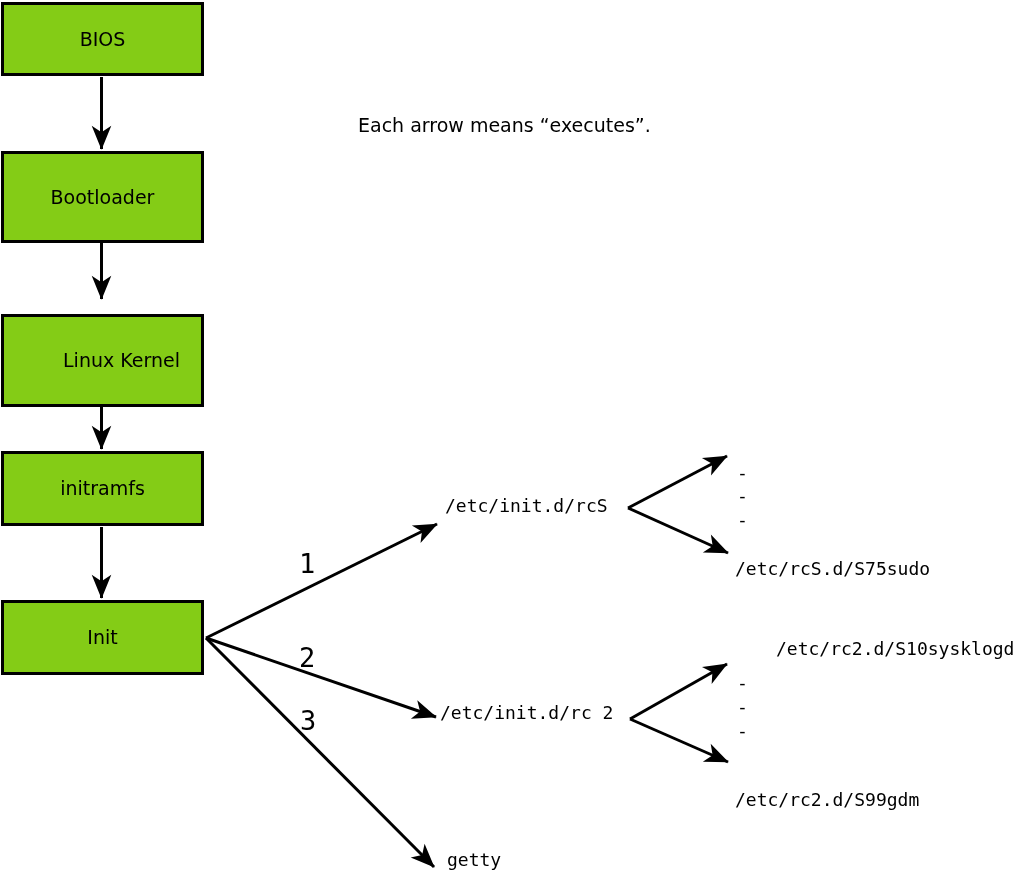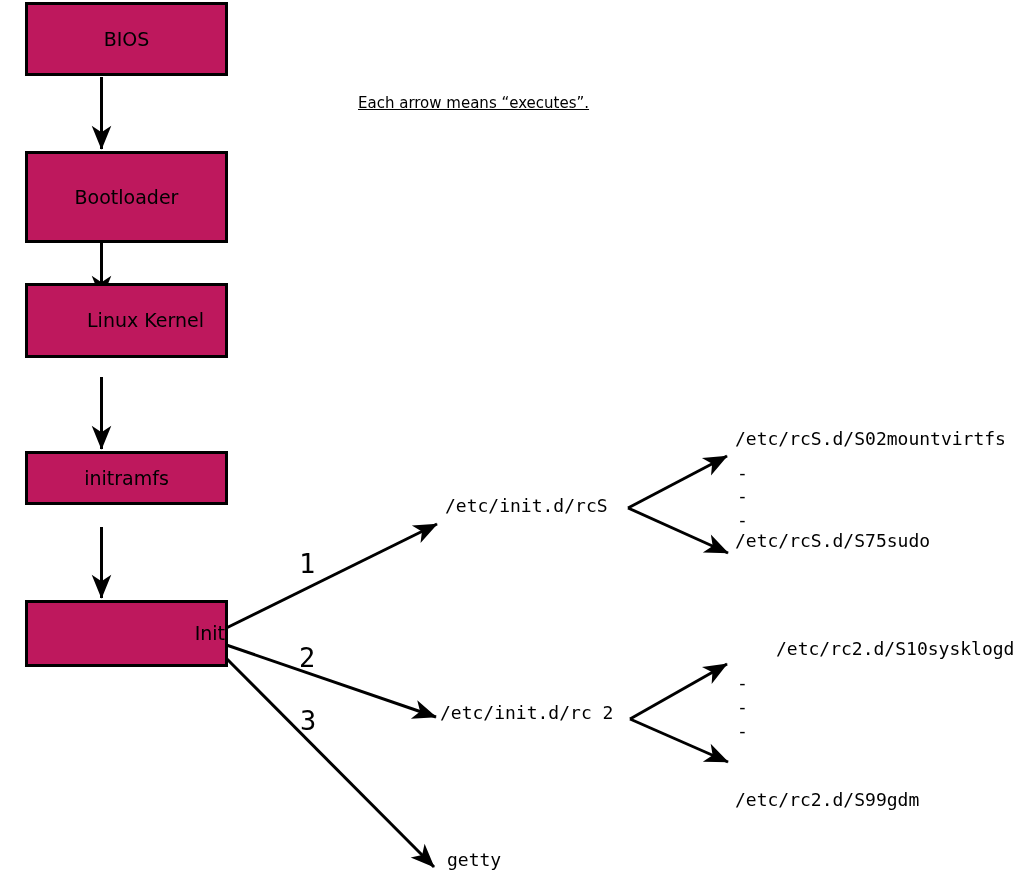--- a/index.html
+++ b/index.html
@@ -14,59 +14,57 @@
     background: #ffffff;
     font-family: "DejaVu Sans", sans-serif;
     color: #000000;
     overflow: hidden;
   }
   .box {
     position: absolute;
     left: 1px;
     width: 203px;
     border: 3px solid #000000;
-    background: #be185d;
+    background: #84cc16;
     box-sizing: border-box;
     display: flex;
     align-items: center;
     justify-content: center;
     z-index: 2;
-    margin-left: 24px;
   }
   .box span {
     font-size: 19px;
     line-height: 1;
     white-space: nowrap;
   }
   #box-bios       { top: 2px;   height: 74px; }
   #box-bootloader { top: 151px; height: 92px; }
-  #box-kernel     { top: 283px; height: 75px; padding-left: 38px; }
-  #box-initramfs  { top: 451px; height: 54px; }
-  #box-init       { top: 600px; height: 67px; justify-content: flex-end; }
+  #box-kernel     { top: 314px; height: 93px; padding-left: 38px; }
+  #box-initramfs  { top: 451px; height: 75px; }
+  #box-init       { top: 600px; height: 75px; }
 
   #arrow-layer {
     position: absolute;
     left: 0; top: 0;
     width: 1024px;
     height: 875px;
     z-index: 1;
   }
   #arrow-layer line {
     stroke: #000000;
     stroke-width: 3;
   }
 
   .note {
     position: absolute;
     left: 358px;
-    top: 95px;
-    font-size: 15px;
+    top: 115px;
+    font-size: 19px;
     line-height: 1.1;
     white-space: nowrap;
-    text-decoration: underline;
   }
   .mono {
     position: absolute;
     font-family: "DejaVu Sans Mono", monospace;
     font-size: 18px;
     line-height: 18px;
     white-space: nowrap;
   }
   .branch-num {
     position: absolute;
@@ -76,21 +74,21 @@
   }
   
   #label-rcs     { left: 445px; top: 497px; }
   #label-rc2     { left: 440px; top: 704px; text-align: center; }
   #label-getty   { left: 447px; top: 851px; }
   
   #label-s02     { left: 735px; top: 430px; }
   #dash-1a       { left: 737px; top: 464px; }
   #dash-1b       { left: 737px; top: 487px; }
   #dash-1c       { left: 737px; top: 511px; }
-  #label-s75     { left: 735px; top: 532px; }
+  #label-s75     { left: 735px; top: 560px; }
   
   #label-s10     { left: 735px; top: 640px; margin-left: 41px; }
   #dash-2a       { left: 737px; top: 674px; }
   #dash-2b       { left: 737px; top: 698px; }
   #dash-2c       { left: 737px; top: 722px; }
   #label-s99     { left: 735px; top: 745px; margin-top: 46px; }
   
   #num-1 { left: 299px; top: 550px; }
   #num-2 { left: 299px; top: 644px; }
   #num-3 { left: 300px; top: 707px; }
@@ -142,21 +140,20 @@
   </div>
 
   <div class="branch-num" id="num-1">1</div>
   <div class="branch-num" id="num-2">2</div>
   <div class="branch-num" id="num-3">3</div>
 
   <div class="mono" id="label-rcs">/etc/init.d/rcS</div>
   <div class="mono" id="label-rc2">/etc/init.d/rc 2</div>
   <div class="mono" id="label-getty">getty</div>
 
-  <div class="mono" id="label-s02">/etc/rcS.d/S02mountvirtfs</div>
   <div class="mono" id="dash-1a">-</div>
   <div class="mono" id="dash-1b">-</div>
   <div class="mono" id="dash-1c">-</div>
   <div class="mono" id="label-s75">/etc/rcS.d/S75sudo</div>
 
   <div class="mono" id="label-s10">/etc/rc2.d/S10sysklogd</div>
   <div class="mono" id="dash-2a">-</div>
   <div class="mono" id="dash-2b">-</div>
   <div class="mono" id="dash-2c">-</div>
   <div class="mono" id="label-s99">/etc/rc2.d/S99gdm</div>

